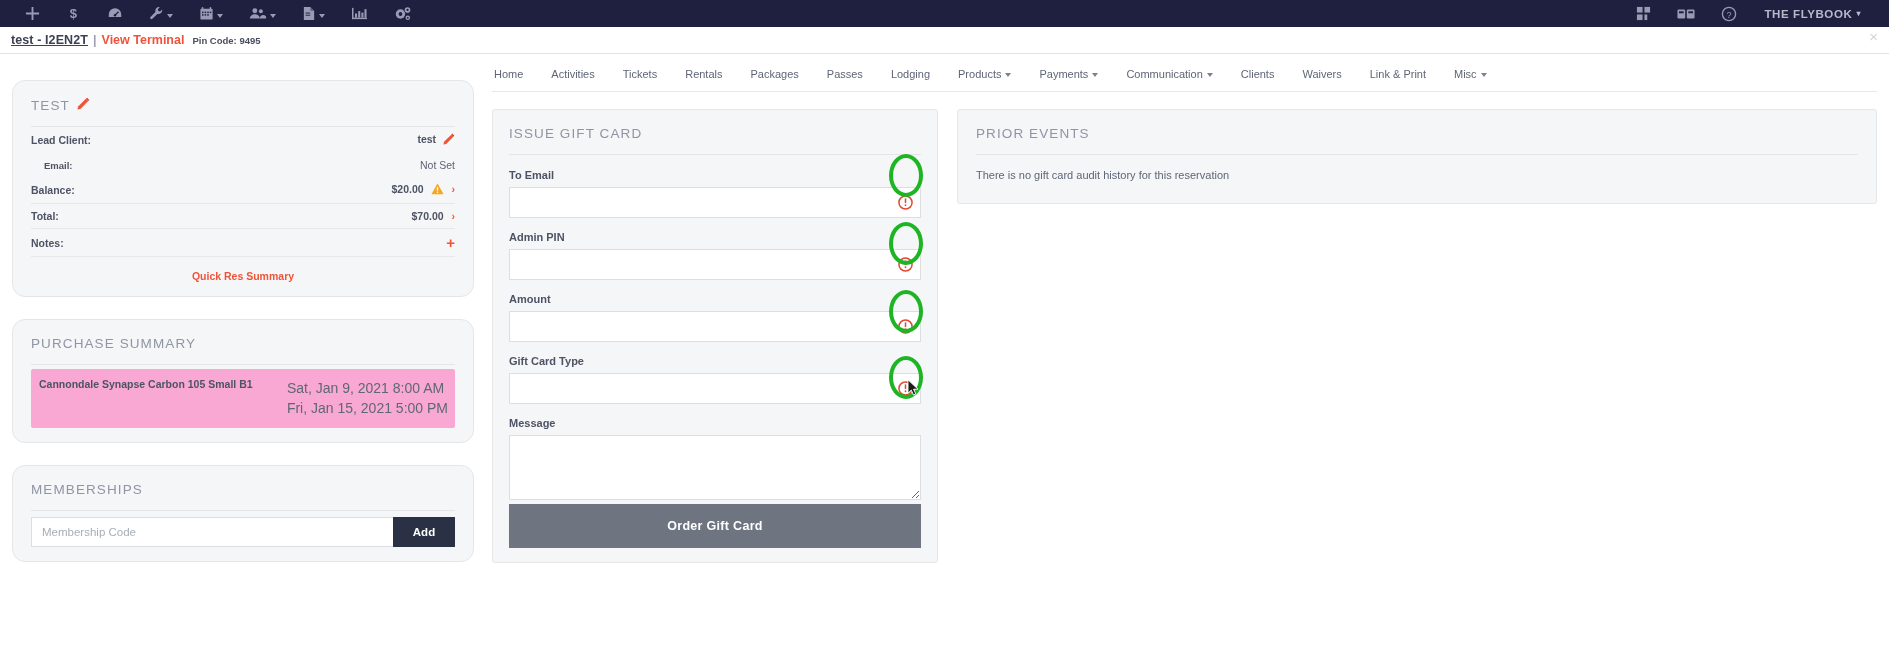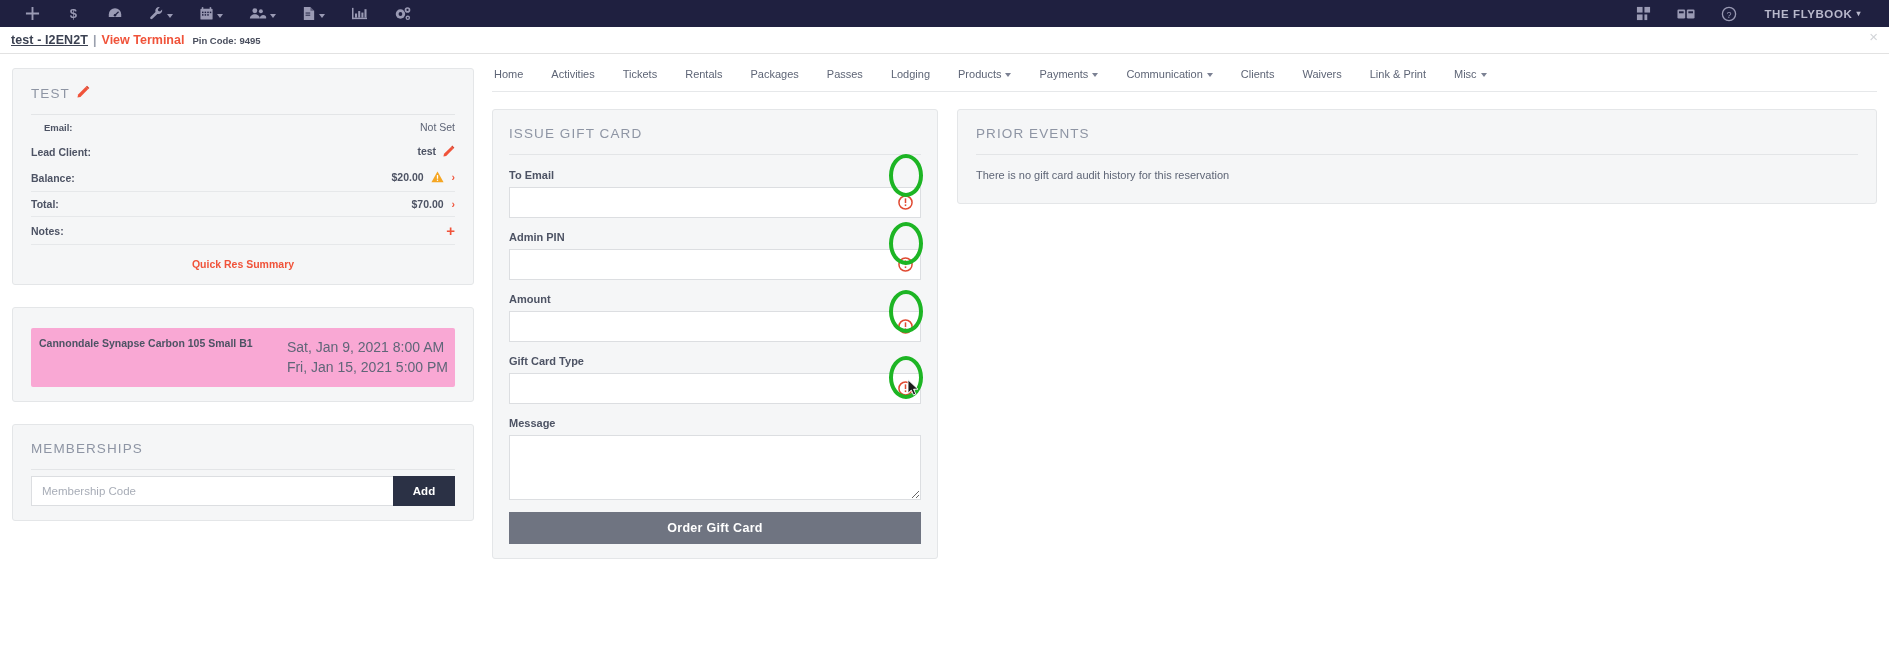--- a/index.html
+++ b/index.html
@@ -87,23 +87,24 @@
     height: calc(649px - 54px);
     background: #fff;
   }
   .left-col { width: 462px; flex: 0 0 462px; }
   .right-col { flex: 1; padding-left: 18px; }
 
   
   .panel {
     background: #f5f6f7;
     border: 1px solid #e4e6e8;
-    border-radius: 3px;
+    border-radius: 13px;
     margin-bottom: 22px;
     padding: 16px 18px 14px 18px;
+    margin-top: 12px;
   }
   .panel-title {
     font-size: 13.5px;
     color: #8e95a4;
     letter-spacing: 1.1px;
     padding-bottom: 13px;
     display: flex; align-items: center; gap: 7px;
   }
   .panel-title.hr { border-bottom: 1px solid #e3e5e7; }
 
@@ -228,22 +229,22 @@
     color: #4d5364;
     outline: none;
     font-family: "Liberation Sans", sans-serif;
     display: block;
   }
   textarea.field-input {
     height: 65px; padding-top: 6px; resize: vertical;
   }
   .order-btn {
     width: 100%;
-    margin-top: 12px;
-    height: 32px;
+    margin-top: 4px;
+    height: 44px;
     background: #6f7481;
     color: #fff;
     border: none;
     font-size: 12.5px;
     font-weight: bold;
     cursor: pointer;
     letter-spacing: .3px;
     font-family: "Liberation Sans", sans-serif;
   }
   .prior-empty {
@@ -436,34 +437,34 @@
           <svg width="13" height="13" viewBox="0 0 14 14">
             <path d="M1.2 10.3L9.6 1.9l2.5 2.5-8.4 8.4-3.2.7z" fill="#f0533a"></path>
             <path d="M9.6 1.9l1.2-1.2 2.5 2.5-1.2 1.2z" fill="#d9432c"></path>
           </svg>
         </span>
       </div>
 
       <table class="info-table">
         <tbody>
             <tr>
-          <td class="lbl sub">Email:</td>
-          <td class="val plain">Not Set</td>
-        </tr>
-        <tr>
           <td class="lbl">Lead Client:</td>
           <td class="val">
             <span>test</span>
             <span class="pencil" style="margin-left:4px;vertical-align:-2px;">
               <svg width="12" height="12" viewBox="0 0 14 14">
                 <path d="M1.2 10.3L9.6 1.9l2.5 2.5-8.4 8.4-3.2.7z" fill="#f0533a"></path>
                 <path d="M9.6 1.9l1.2-1.2 2.5 2.5-1.2 1.2z" fill="#d9432c"></path>
               </svg>
             </span>
           </td>
+        </tr>
+        <tr>
+          <td class="lbl sub">Email:</td>
+          <td class="val plain">Not Set</td>
         </tr>
         <tr class="bd">
           <td class="lbl">Balance:</td>
           <td class="val">
             <span>$20.00</span>
             <span class="warn-tri">
               <svg width="13" height="12" viewBox="0 0 14 13">
                 <path d="M7 0.6L13.6 12.2H0.4z" fill="#f5a623"></path>
                 <rect x="6.3" y="4.4" width="1.4" height="4" fill="#fff"></rect>
                 <rect x="6.3" y="9.3" width="1.4" height="1.4" fill="#fff"></rect>
@@ -485,20 +486,21 @@
             <span class="plusbtn">+</span>
           </td>
         </tr>
       </tbody>
         </table>
 
       <div class="quickres">Quick Res Summary</div>
     </div>
 
     <div class="panel">
+      <div class="panel-title hr">PURCHASE SUMMARY</div>
       <div class="purch-row">
         <div class="purch-name">Cannondale Synapse Carbon 105 Small B1</div>
         <div class="purch-dates">
           <div>Sat, Jan 9, 2021 8:00 AM</div>
           <div>Fri, Jan 15, 2021 5:00 PM</div>
         </div>
       </div>
     </div>
 
     <div class="panel">

